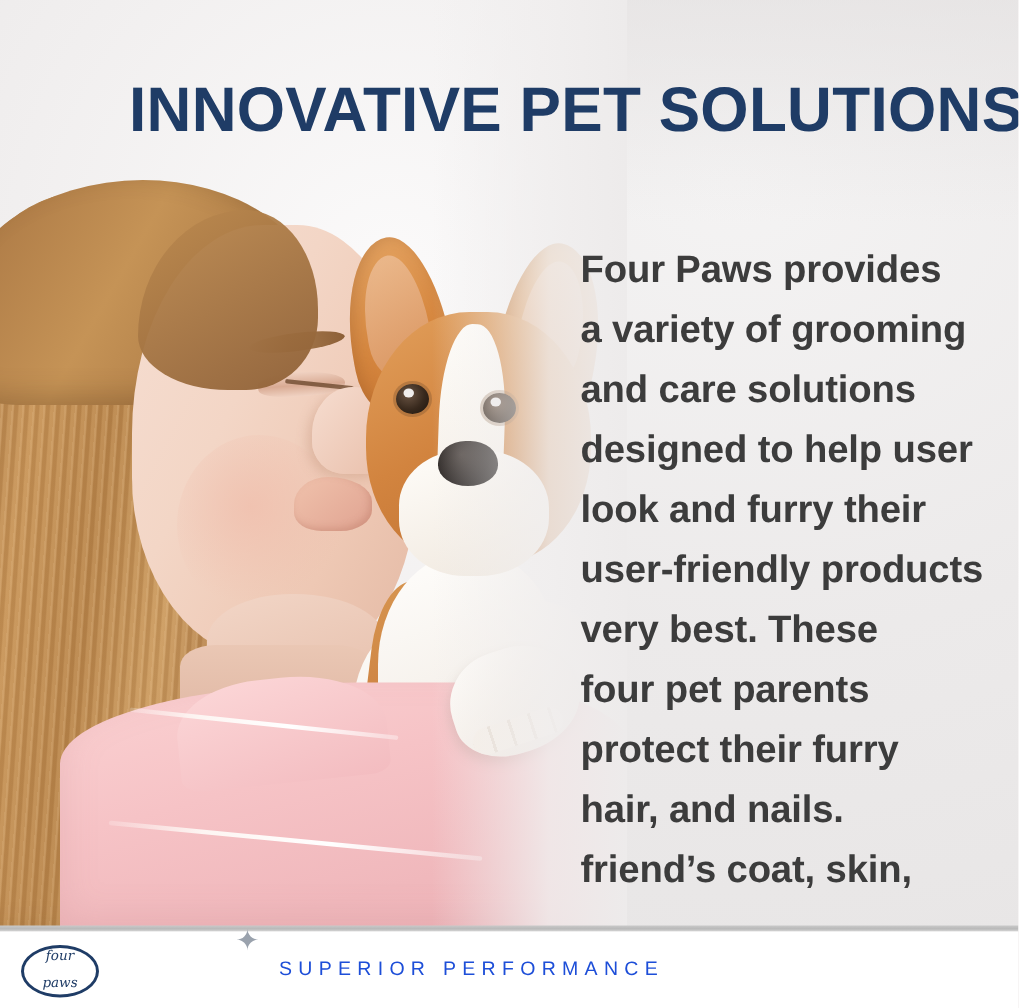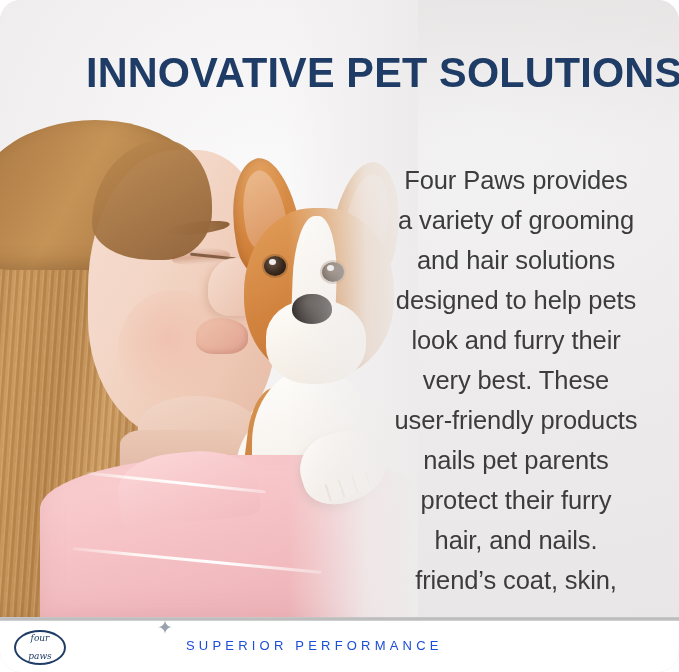--- a/index.html
+++ b/index.html
@@ -5,21 +5,20 @@
   html,body{margin:0;padding:0;background:#fff;}
   body{
     font-family:"Liberation Sans", sans-serif;
     -webkit-font-smoothing:antialiased;
   }
   #ad{
     position:relative;
     width:679px;height:672px;
     overflow:hidden;
     background:#edebeb;
-    border-radius:21px;
   }
 
   
   .bg{
     position:absolute;inset:0;
     background:
       radial-gradient(120% 95% at 72% 18%, #f4f3f3 0%, #eceaea 48%, #e6e4e4 100%);
   }
   .bg-vignette{
     position:absolute;inset:0;
@@ -38,25 +37,25 @@
     white-space:nowrap;
     transform:scaleX(.985);
     transform-origin:left center;
   }
 
   
   .copy{
     position:absolute;
     right:34px;top:160px;
     width:258px;
-    text-align:center;
+    text-align:left;
     color:#3c3c3c;
     font-size:25.5px;
     line-height:40px;
-    font-weight:400;
+    font-weight:700;
     letter-spacing:-.1px;
   }
   .copy .ln{display:block;white-space:nowrap;}
 
   
   .photo{
     position:absolute;left:0;top:0;width:418px;height:619px;
     overflow:hidden;
   }
   .photo-bg{
@@ -347,26 +346,26 @@
     <div class="dog-paw"></div>
 
     <div class="photo-fade"></div>
   </div>
 
   <div class="headline">INNOVATIVE PET SOLUTIONS</div>
 
   <div class="copy">
     <span class="ln">Four Paws provides</span>
     <span class="ln">a variety of grooming</span>
-    <span class="ln">and hair solutions</span>
-    <span class="ln">designed to help pets</span>
+    <span class="ln">and care solutions</span>
+    <span class="ln">designed to help user</span>
     <span class="ln">look and furry their</span>
+    <span class="ln">user-friendly products</span>
     <span class="ln">very best. These</span>
-    <span class="ln">user-friendly products</span>
-    <span class="ln">nails pet parents</span>
+    <span class="ln">four pet parents</span>
     <span class="ln">protect their furry</span>
     <span class="ln">hair, and nails.</span>
     <span class="ln">friend’s coat, skin,</span>
   </div>
 
   <div class="divider"></div>
   <div class="footer"></div>
 
   <div class="logo-oval">
     <span class="l1">four</span>

